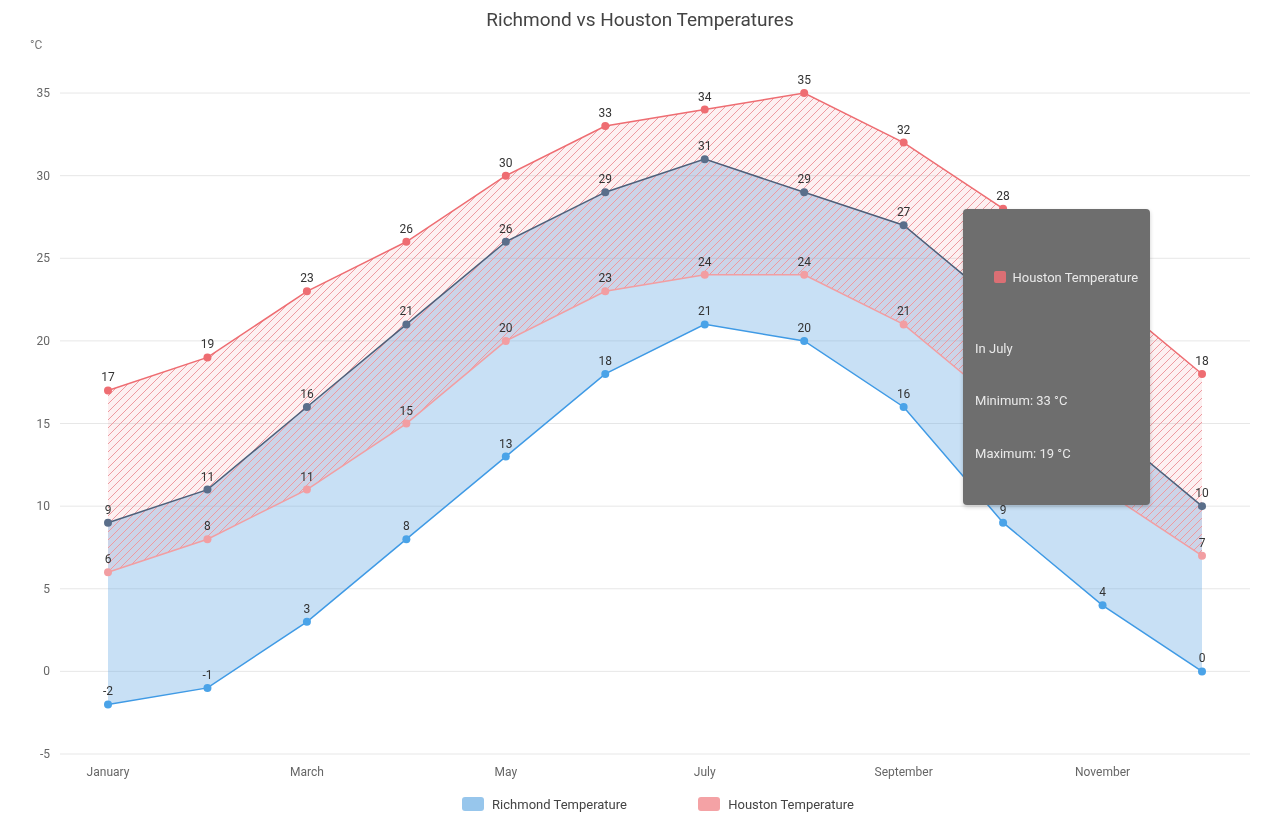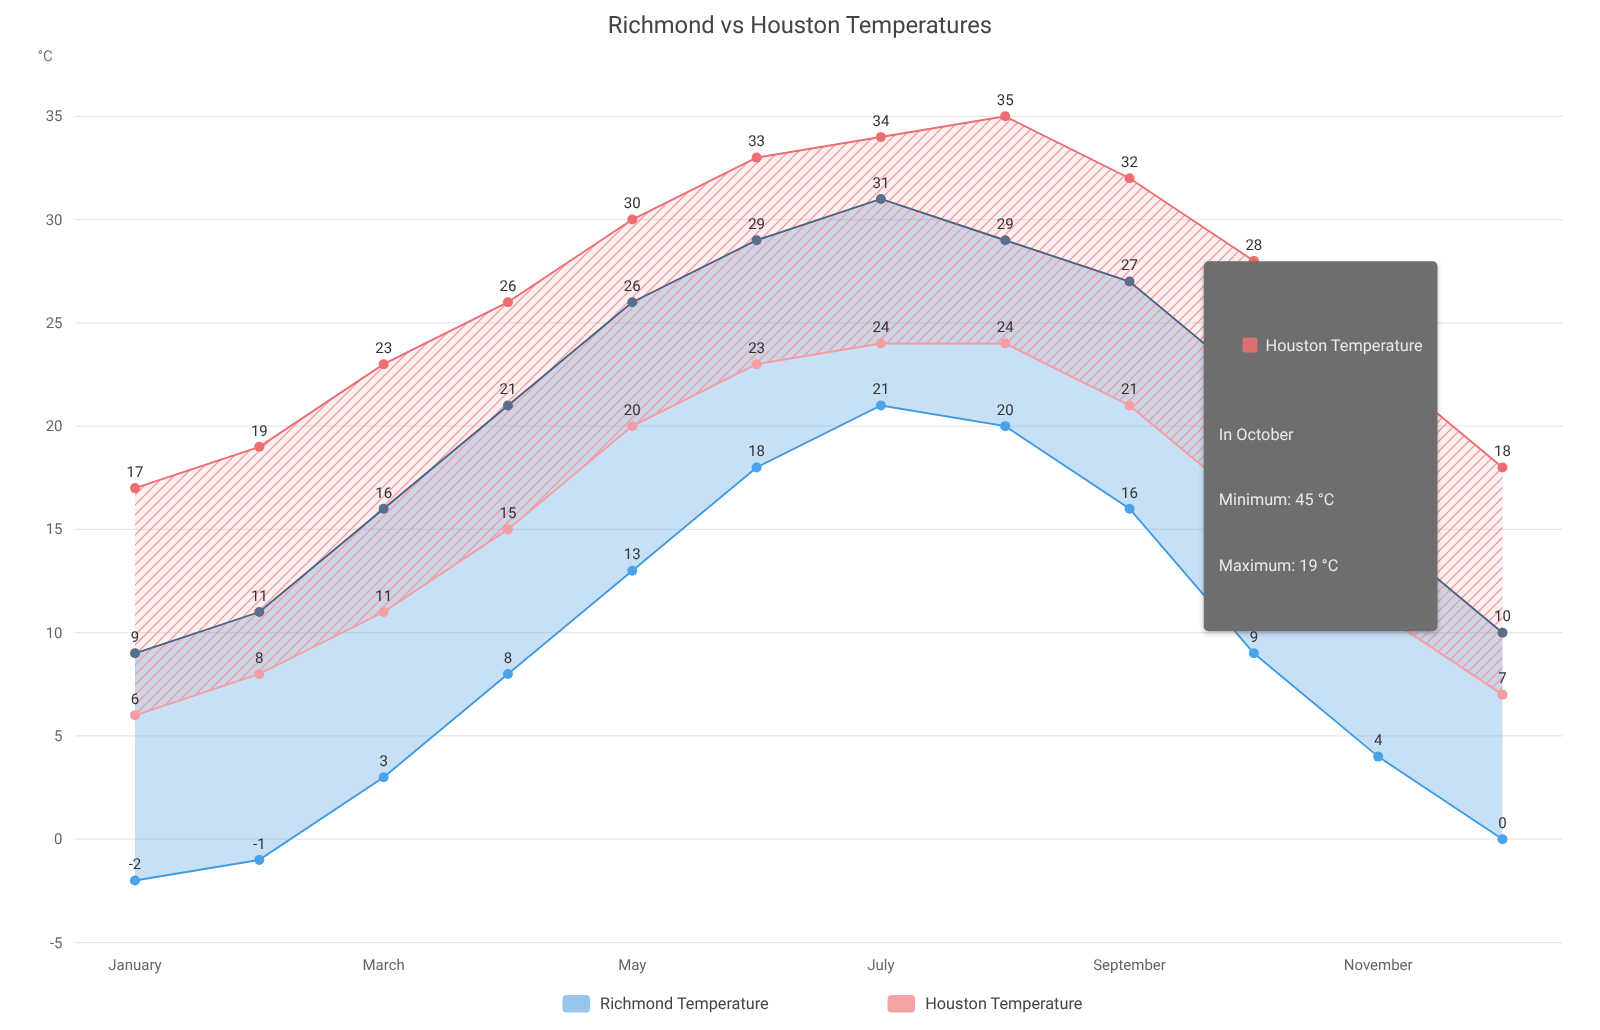--- a/index.html
+++ b/index.html
@@ -49,21 +49,21 @@
     position: absolute;
     bottom: 10px;
     left: 0; right: 0;
     text-align: center;
     font-size: 13px;
     color: #444;
   }
   .legend-item {
     display: inline-flex;
     align-items: center;
-    margin: 0 28px;
+    margin: 0 16px;
     padding-left: 36px;
   }
   .legend-swatch {
     width: 22px; height: 14px;
     border-radius: 3px;
     margin-right: 8px;
   }
   .sw1 { background: rgba(96,167,226,0.65); }
   .sw2 { background: rgba(238,112,117,0.65); }
   .tooltip {
@@ -236,17 +236,17 @@
     <span class="legend-item">
       <span class="legend-swatch sw2"></span>
       <span>Houston Temperature</span>
     </span>
   </div>
 
   <div class="tooltip" id="tooltip" style="left: 963.091px; top: 208.714px;">
     <div>
       <span class="tt-swatch"></span><span>Houston Temperature</span>
     </div>
-    <div>In October</div>
-    <div>Minimum: 45 °C</div>
+    <div>In July</div>
+    <div>Minimum: 33 °C</div>
     <div>Maximum: 19 °C</div>
   </div>
 </div>
 
 </body></html>

